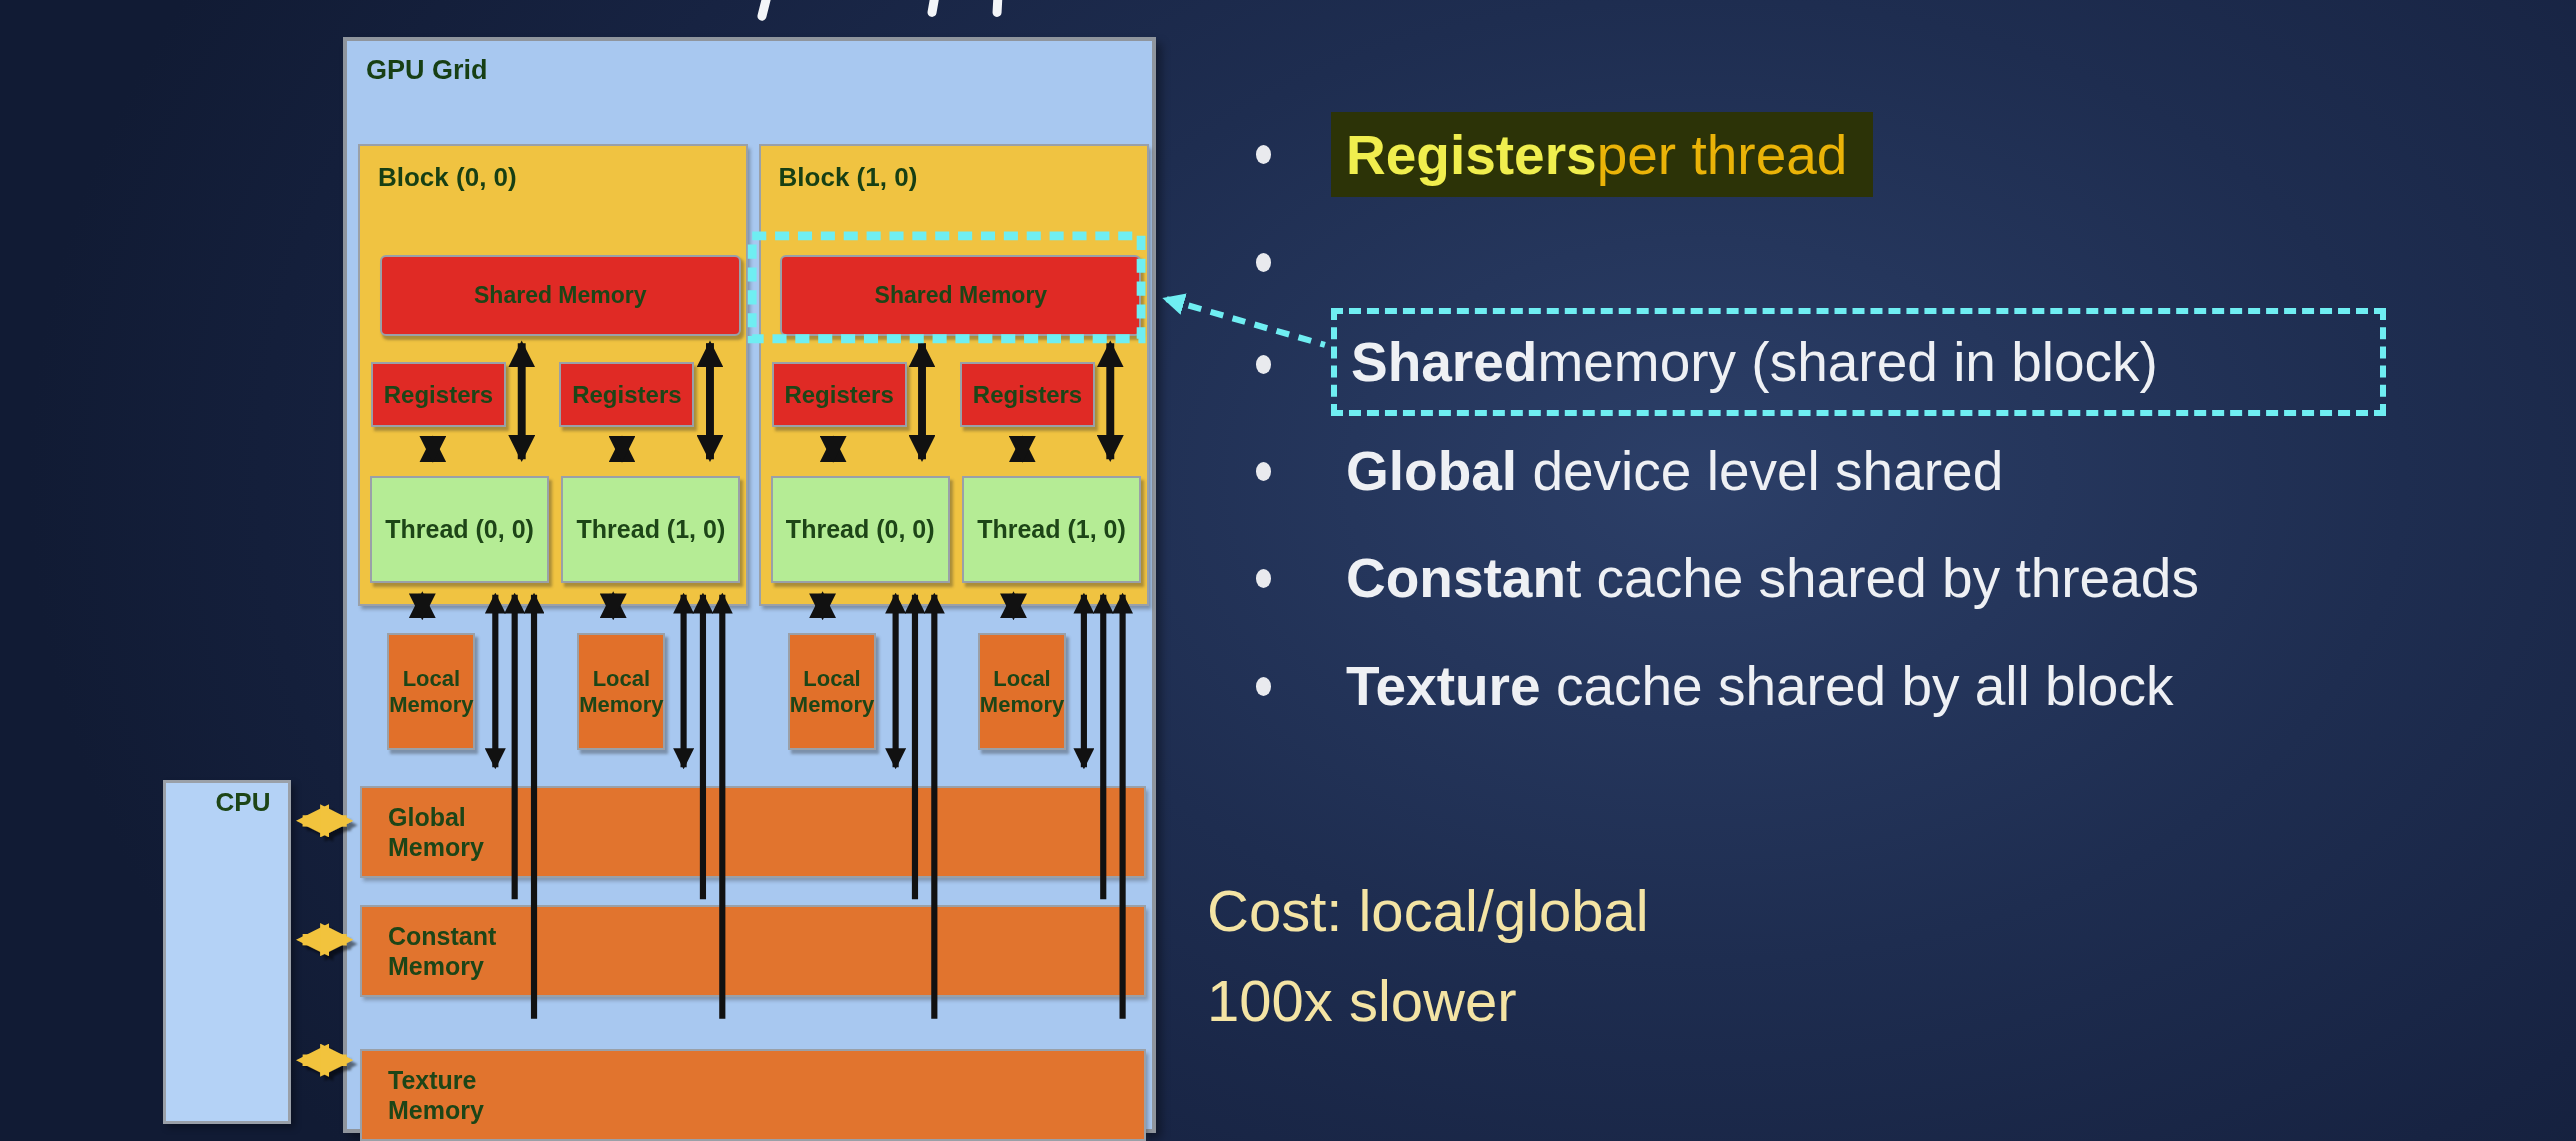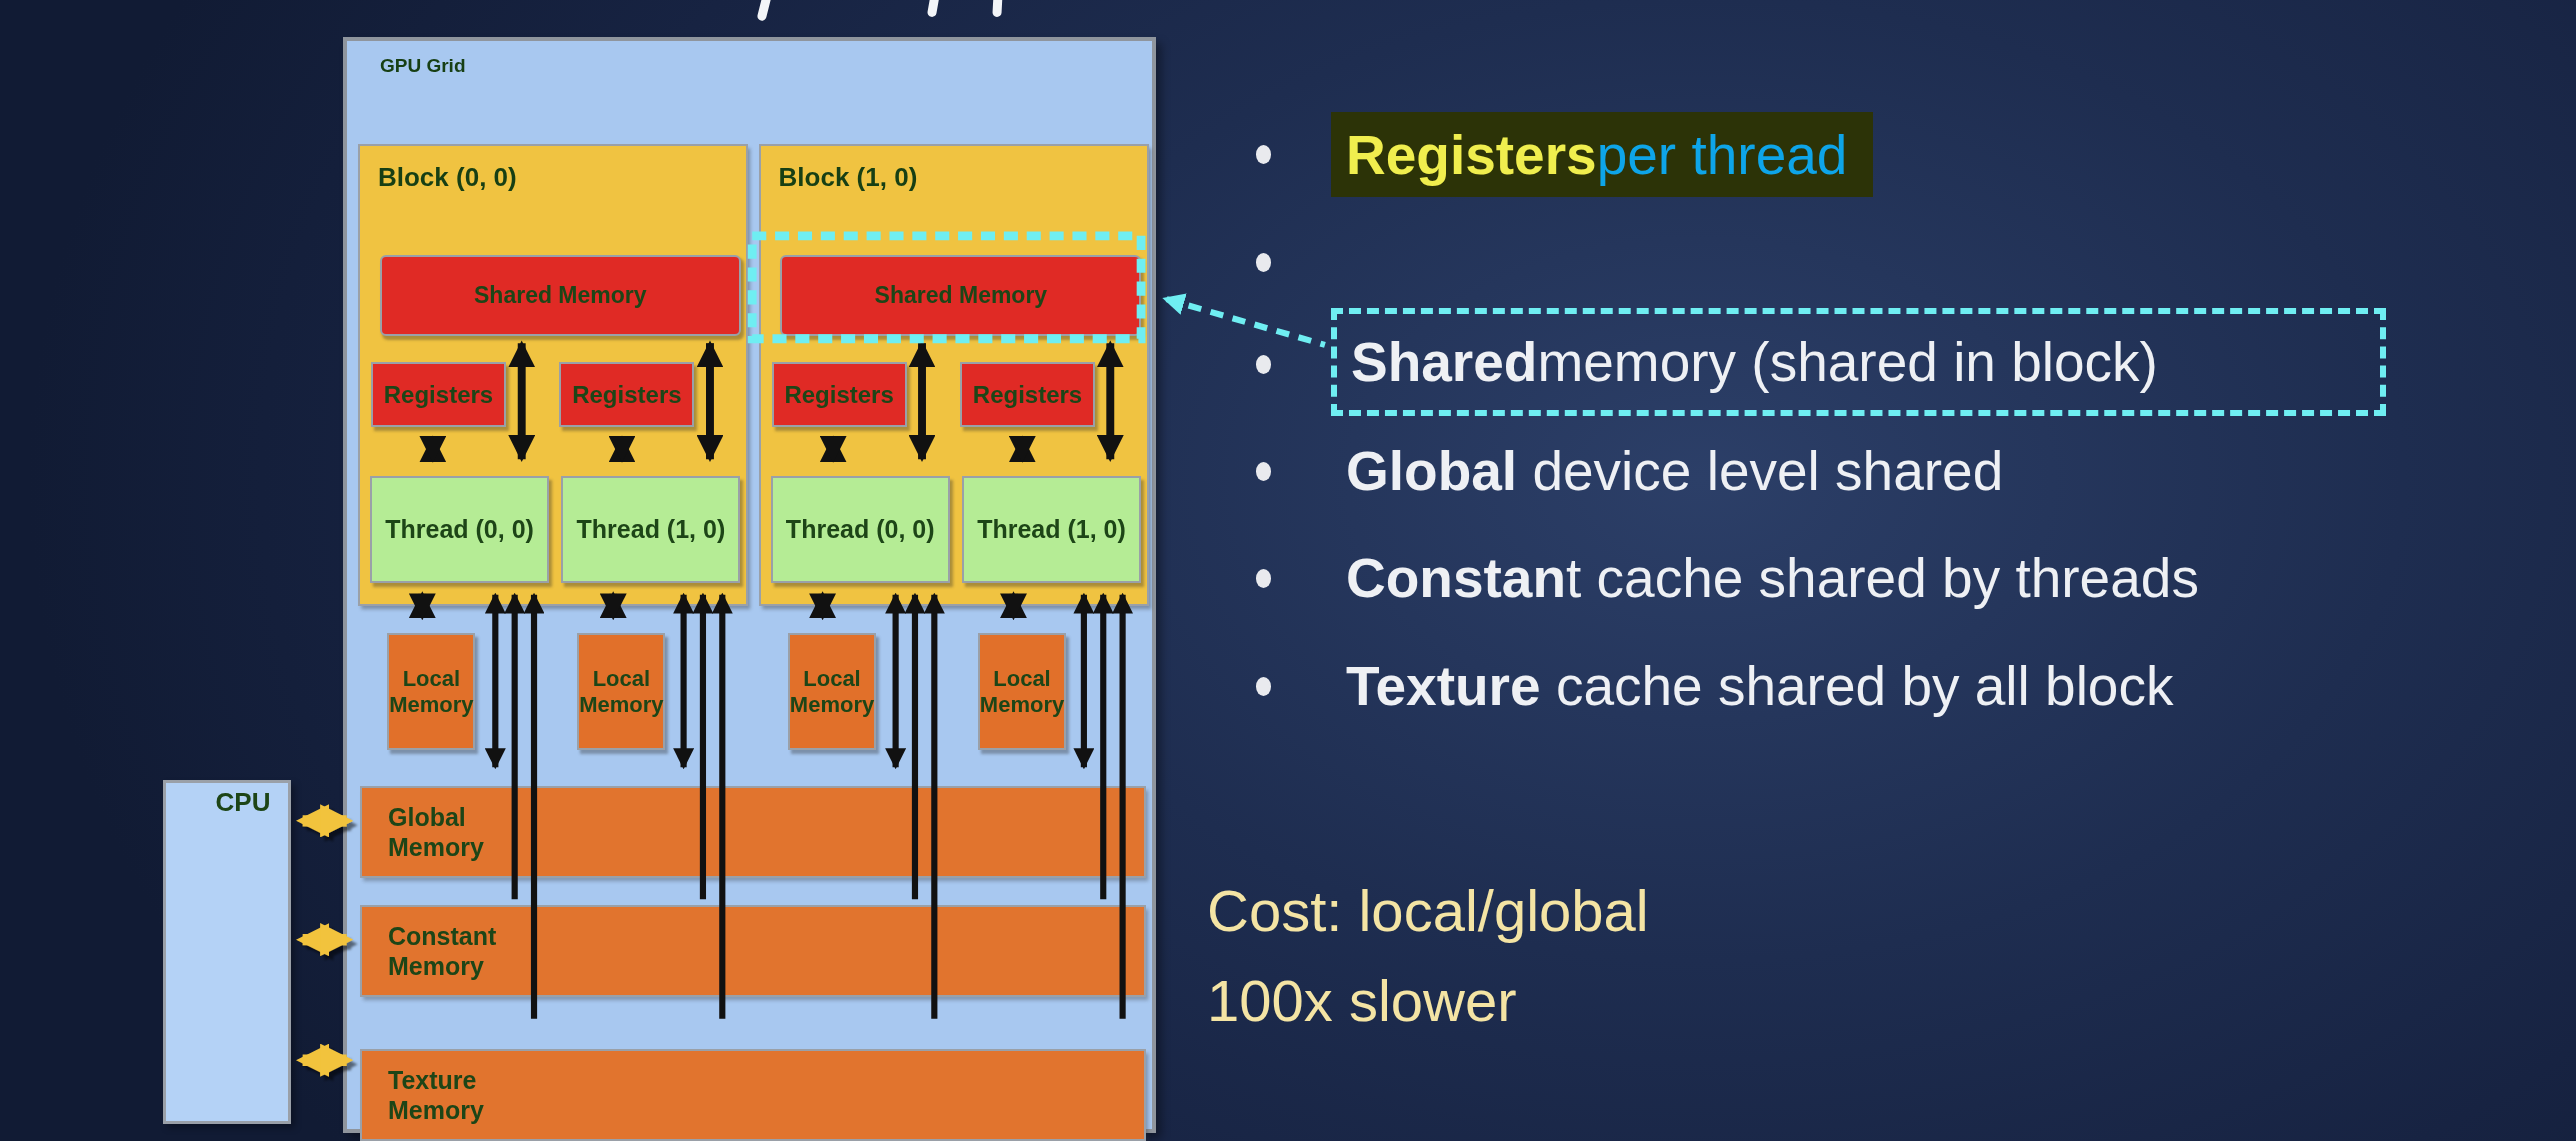--- a/index.html
+++ b/index.html
@@ -10,21 +10,21 @@
       radial-gradient(ellipse 1672px 1144px at 66% 42%, #2c3f68 0%, #1e2d50 42%, #172342 72%, #111b34 100%);
   }
   
   .frag{position:absolute; top:-8.8px; width:8.8px; height:30px; background:#f3f5f8; border-radius:5.3px;}
   
   .gpu-grid{
     position:absolute; left:343px; top:37px; width:813px; height:1096px;
     background:#a8c8f0; border:4.4px solid #8f959d; box-sizing:border-box;
     box-shadow:6.2px 6.2px 8.8px rgba(0,0,0,.38);
   }
-  .grid-label{position:absolute; left:33px; top:14px; font-size:19px; font-weight:700; color:#173f14;}
+  .grid-label{position:absolute; left:19px; top:14px; font-size:27px; font-weight:700; color:#173f14;}
   .block{
     position:absolute; top:103px; width:390px; height:462px;
     background:#f0c341; border:2.6px solid #9aa0a8; box-sizing:border-box;
     box-shadow:2.6px 3.5px 3.5px rgba(40,40,40,.35);
   }
   .block0{left:11.4px;} .block1{left:412px;}
   .block-label{position:absolute; left:17.6px; top:16px; font-size:26px; font-weight:700; color:#173f14;}
   .dbox{position:absolute; display:flex; align-items:center; justify-content:center;
         text-align:center; font-weight:700; color:#1d4517; box-sizing:border-box;
         border:2.6px solid #9aa0a8; box-shadow:2.6px 3.5px 2.6px rgba(40,40,40,.35);}
@@ -50,21 +50,21 @@
   }
   .cpu-label{margin-top:4px; text-align:center; font-size:26px; font-weight:700; color:#1d4517;padding-left:32px;}
   
   .overlay{position:absolute; left:0; top:0; width:2576px; height:1142px; pointer-events:none;}
   
   .bullet-dot{position:absolute; left:1256px; width:15px; height:18.5px; border-radius:50%; background:#e9eaee;}
   .brow{position:absolute; font-size:55px; color:#eef0f4; white-space:nowrap;}
   .brow .bld{font-weight:700;}
   .hl-row{left:1331px; top:112px; height:85px; display:flex; align-items:center;
           background:#2c3307; padding:0 26px 0 15px;}
-  .hl-row .bld{color:#f0ee4e;} .hl-row .rst{color:#0ea5e9;}
+  .hl-row .bld{color:#f0ee4e;} .hl-row .rst{color:#eab308;}
   .r-local{left:1346px; top:231px;}
   .sh-box{left:1331px; top:308px; width:1055px; height:108px; border:6.2px dashed #6feef2;
           box-sizing:border-box; display:flex; align-items:center; padding-left:14px;}
   .r-global{left:1346px; top:439px;}
   .r-constant{left:1346px; top:546px;}
   .r-texture{left:1346px; top:654px;}
   
   .cost{position:absolute; left:1207px; top:866px; font-size:58px; line-height:90px; color:#f4e4a4;}
 </style>
 </head>

